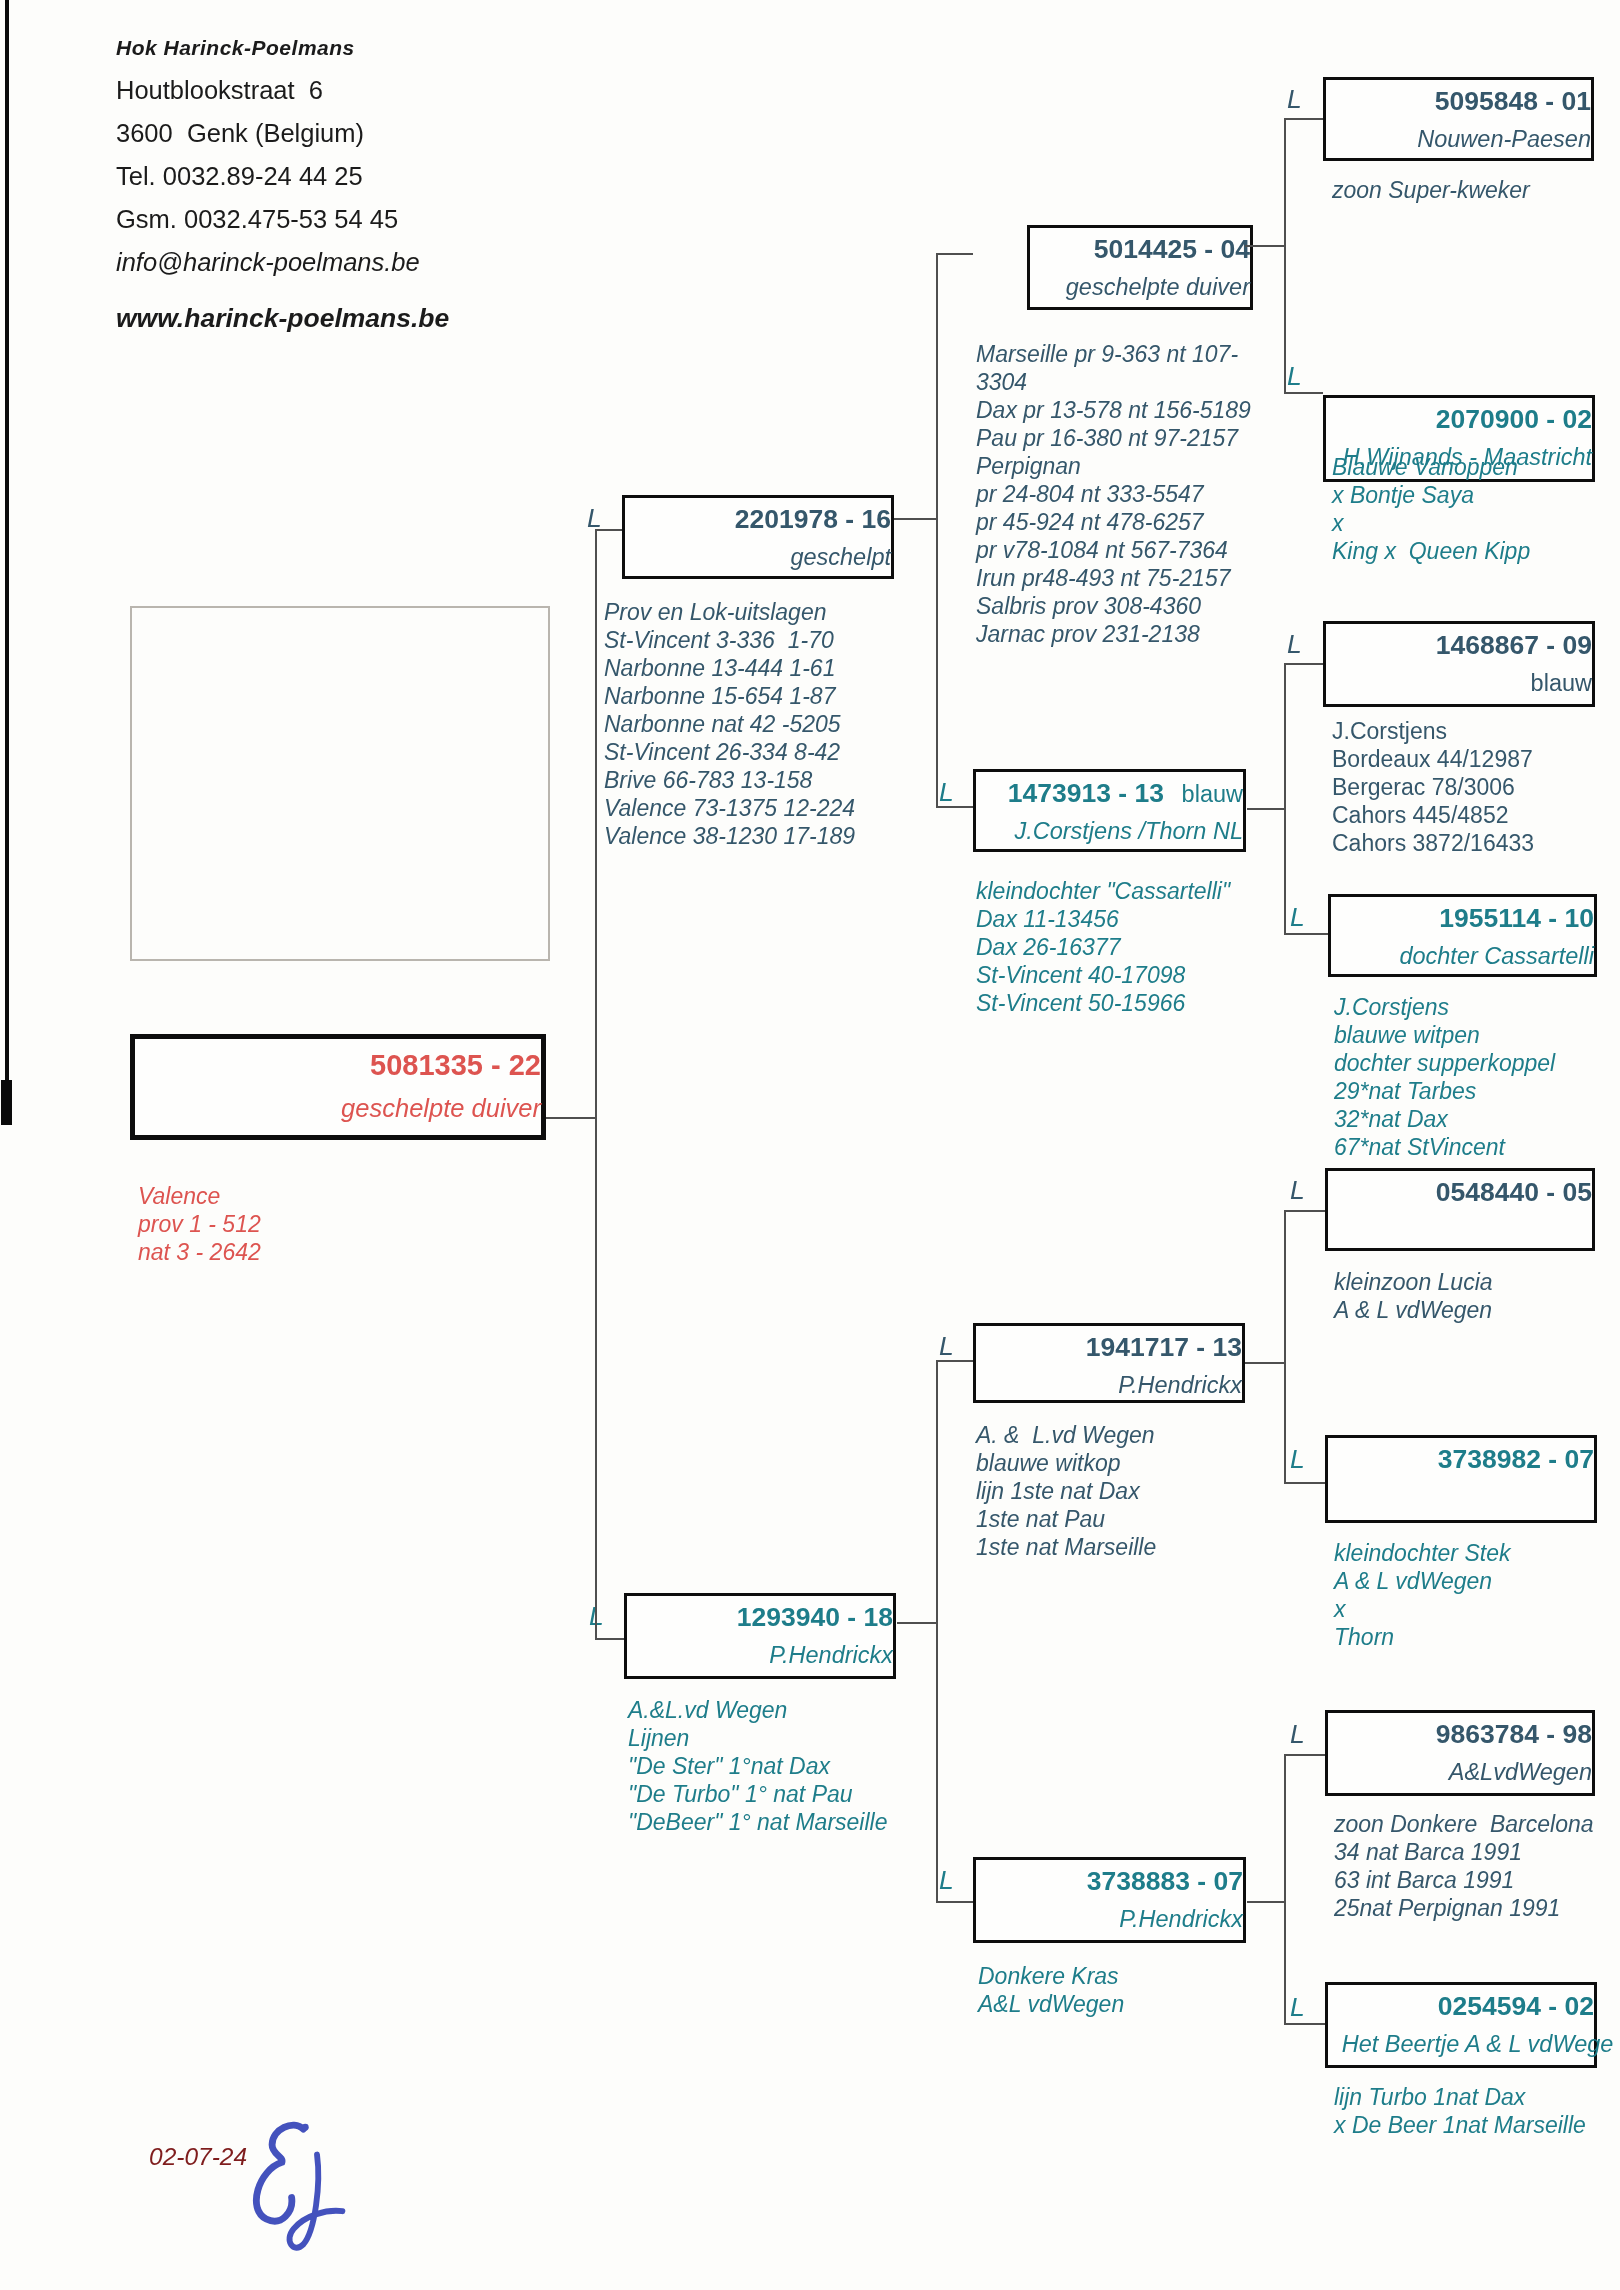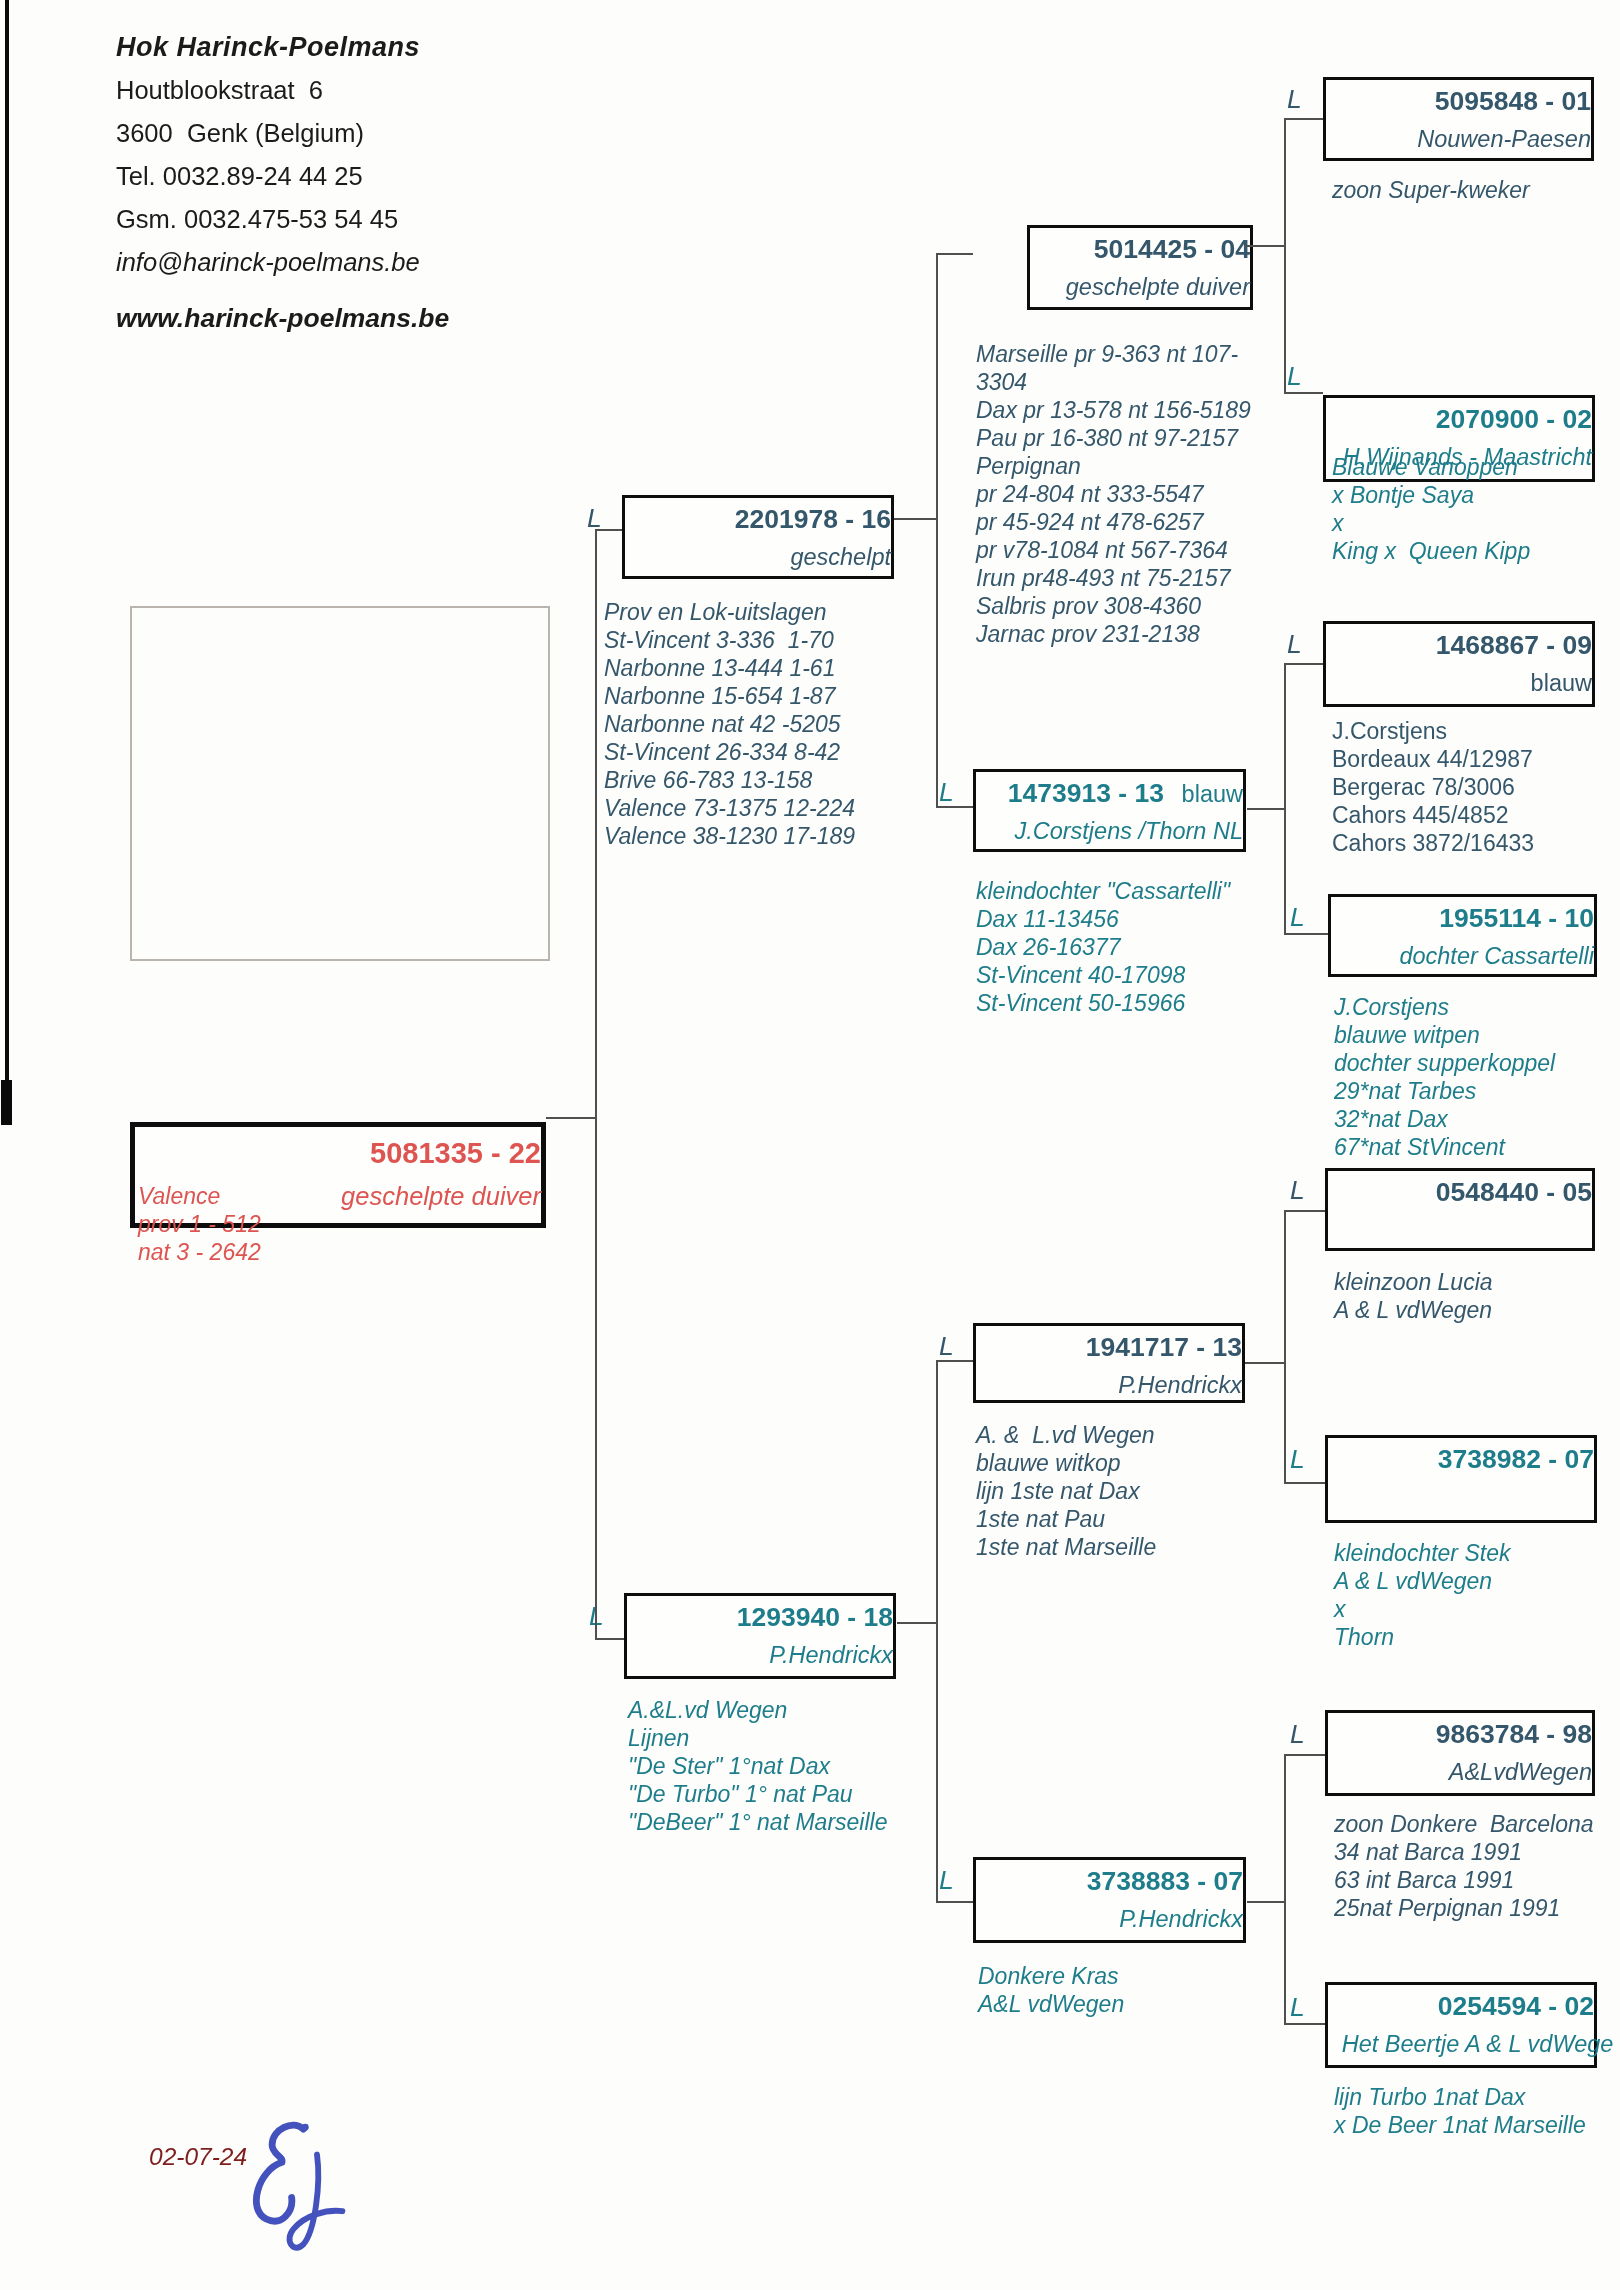--- a/index.html
+++ b/index.html
@@ -9,21 +9,21 @@
     background:#fdfdfb;
     font-family:"Liberation Sans", sans-serif;
     color:#1b1b1b;
     overflow:hidden;
   }
   .abs{position:absolute;}
   .pre{white-space:pre;}
 
   
   .header{left:116px;top:25.5px;line-height:43px;font-size:25.5px;}
-  .header .h-title{font-weight:bold;font-style:italic;font-size:27px;letter-spacing:0.5px;}
+  .header .h-title{font-weight:bold;font-style:italic;font-size:21px;letter-spacing:0.5px;}
   .header .h-italic{font-style:italic;}
   .header .h-site{font-weight:bold;font-style:italic;margin-top:13.7px;font-size:26.5px;}
 
   
   .photo{left:130px;top:606px;width:416px;height:351px;border:2px solid #b9b5ae;background:#fdfdfb;}
 
   
   .box{background:#fefefd;border:3.9px solid #0d0d0d;box-sizing:border-box;padding:5.9px 0 0 13.7px;text-align:right;}
   .box .ring{font-weight:bold;font-size:26.5px;display:block;}
   .box .ring-note{font-weight:normal;font-size:23.5px;padding-left:17.6px;}
@@ -67,21 +67,21 @@
     <div class="pre">Houtblookstraat  6</div>
     <div class="pre">3600  Genk (Belgium)</div>
     <div class="pre">Tel. 0032.89-24 44 25</div>
     <div class="pre">Gsm. 0032.475-53 54 45</div>
     <div class="h-italic pre">info@harinck-poelmans.be</div>
     <div class="h-site pre">www.harinck-poelmans.be</div>
   </div>
 
   <div class="abs photo"></div>
 
-  <div class="abs box box-subject" style="left:130px;top:1122px;width:416px;height:106px;">
+  <div class="abs box box-subject" style="left:130px;top:1034px;width:416px;height:106px;">
     <span class="ring red pre">5081335 - 22</span>
     <span class="desc red pre">geschelpte duiver</span>
   </div>
   <div class="abs notes red" style="left:138px;top:1182px;"><div>Valence</div><div>prov 1 - 512</div><div>nat 3 - 2642</div></div>
 
   <span class="abs l-label slate" style="left:587px;top:503px;">L</span>
   <div class="abs box" style="left:622px;top:495px;width:272px;height:84px;">
     <span class="ring slate pre">2201978 - 16</span>
     <span class="desc slate pre">geschelpt</span>
   </div>

